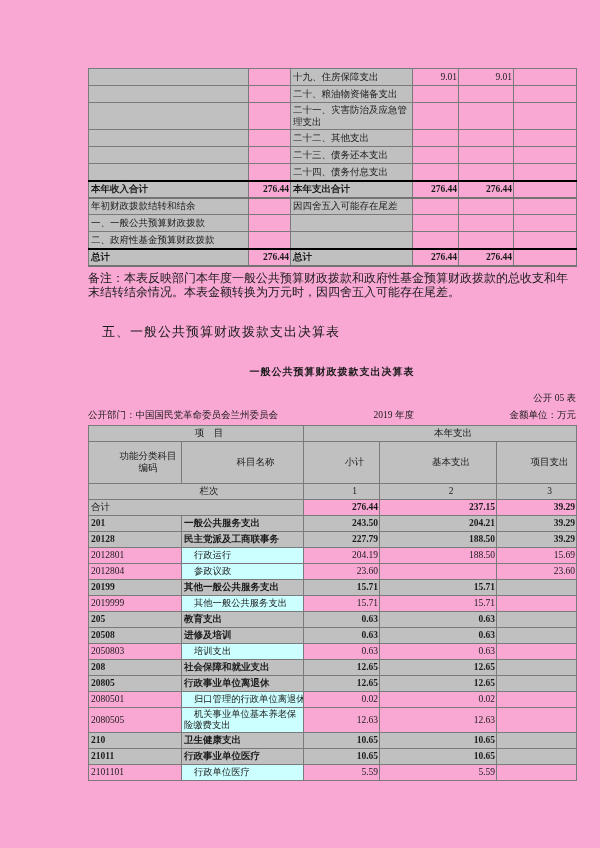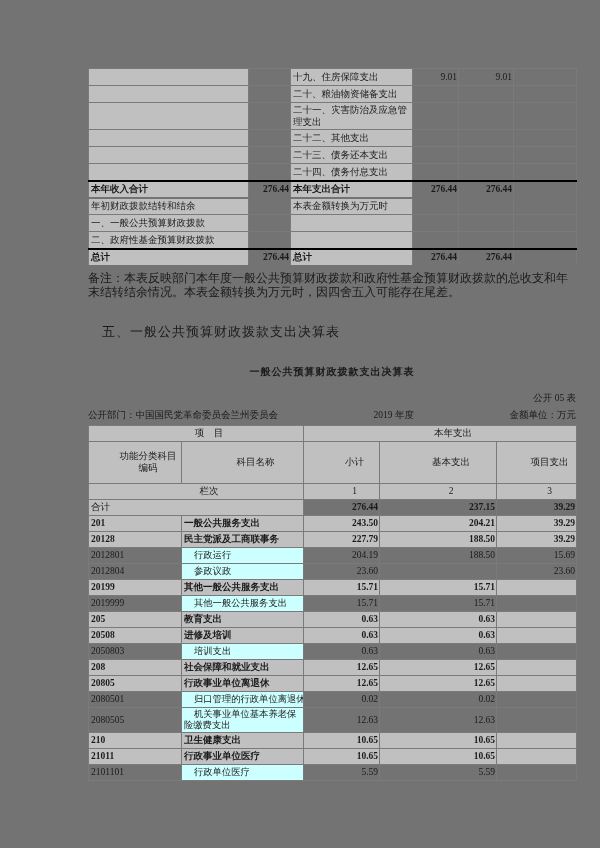--- a/index.html
+++ b/index.html
@@ -2,21 +2,21 @@
 <html><head>
 <meta charset="utf-8">
 <style>
   * { box-sizing: border-box; }
   html, body { margin: 0; padding: 0; }
   body {
     width: 600px; height: 848px; background: #ffffff;
     font-family: "Liberation Serif", "DejaVu Serif", serif;
     color: #1a1a1a;
   }
-  .page { position: relative; width: 600px; height: 848px; overflow: hidden; background: #737373; }
+  .page { position: relative; width: 600px; height: 848px; overflow: hidden; background: #f9a8d4; }
   .content { margin-left: 88px; width: 488px; }
 
   table { border-collapse: collapse; table-layout: fixed; width: 488px; }
   td {
     border: 1px solid #7a7a7a;
     padding: 1px 2px;
     font-size: 9.5px; line-height: 12px;
     overflow: hidden; vertical-align: middle;
     word-break: break-all;
   }
@@ -124,21 +124,21 @@
             <td class="g name center">本年收入合计</td>
             <td class="num">276.44</td>
             <td class="g name center">本年支出合计</td>
             <td class="num">276.44</td>
             <td class="num">276.44</td>
             <td class="num"></td>
           </tr>
           <tr>
             <td class="g name">年初财政拨款结转和结余</td>
             <td class="num"></td>
-            <td class="g name">本表金额转换为万元时</td>
+            <td class="g name">因四舍五入可能存在尾差</td>
             <td class="num"></td>
             <td class="num"></td>
             <td class="num"></td>
           </tr>
           <tr>
             <td class="g name">一、一般公共预算财政拨款</td>
             <td class="num"></td>
             <td class="g name"></td>
             <td class="num"></td>
             <td class="num"></td>

